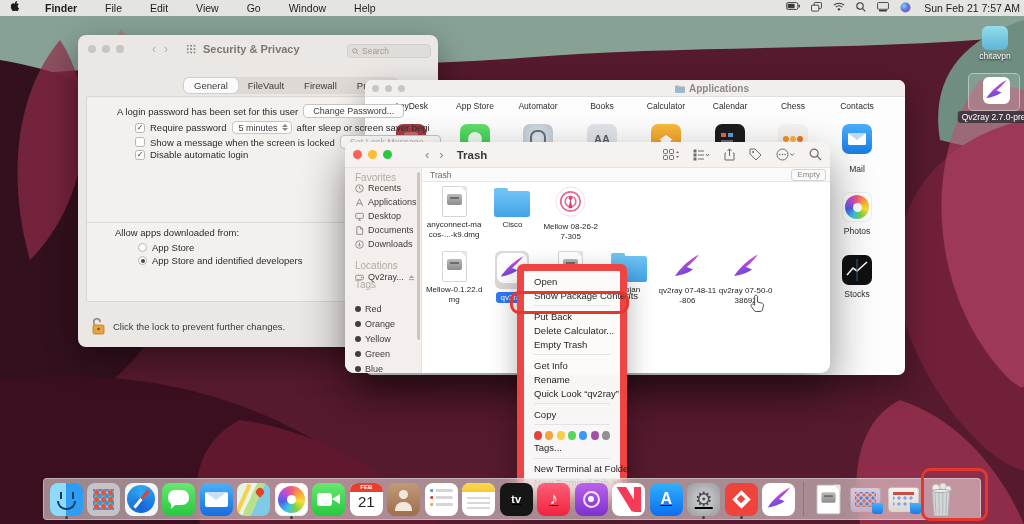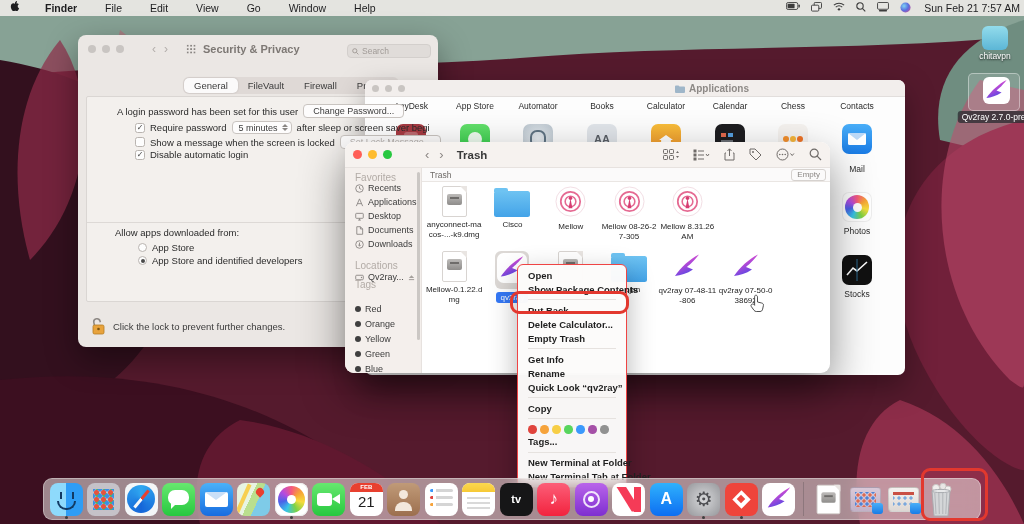--- a/index.html
+++ b/index.html
@@ -119,40 +119,40 @@
   .dmgdoc::before { content:""; position:absolute; right:-1px; top:-1px; border-style:solid; border-width:0 7px 7px 0;
     border-color:transparent #e9e5e2 transparent transparent; }
   .dmgdoc i { position:absolute; left:4px; top:7px; width:15px; height:11px; border-radius:2px; display:block;
     background:linear-gradient(#bdbbb9,#8f8d8b); }
   .dmgdoc em { position:absolute; left:7px; top:10px; width:9px; height:2px; background:#6e6c6a; display:block; }
   .sel-ic { background:#dcd8d5; border-radius:6px; padding:2px; }
   .pill { background:#3478f6; color:#fff; border-radius:3px; padding:0 4px; font-size:8px; line-height:11px; margin-top:3px; }
 
   
   .ctx { left:517px; top:264px; width:110px; z-index:8; background:rgba(252,251,250,.98);
-    border:1px solid #ef4444; border-radius:6px; box-shadow:0 10px 28px rgba(0,0,0,.3);
-    padding:3px 0; font-size:9.5px; color:#1f1f1f;font-weight:bold; }
+    border:7px solid #ef4444; border-radius:6px; box-shadow:0 10px 28px rgba(0,0,0,.3);
+    padding:3px 0; font-size:9.5px; color:#1f1f1f; }
   .mi { padding:1.5px 10px; line-height:11px; white-space:nowrap; }
   .msep { height:1px; background:#e6e2df; margin:3px 10px; }
   .cdots { display:flex; gap:3.5px; padding:3px 10px 1px; }
   .cdot { width:8.5px; height:8.5px; border-radius:50%; }
 
   
   .anno { border:3px solid #e2382e; border-radius:9px; z-index:9; }
 
   
   .desk { z-index:1; }
   .desk-label { position:absolute; transform:translateX(-50%); font-size:8.5px; color:#fff;
     text-shadow:0 1px 2px rgba(0,0,0,.85); white-space:nowrap; }
   .desk-label.sel { background:rgba(45,45,50,.78); border-radius:3px; padding:0 4px; line-height:12px; text-shadow:none; }
 
   
   .dock { left:50%; bottom:4px; transform:translateX(-50%); width:938px; height:42px; z-index:20;
-    background:rgba(238,235,232,.55); border:0.5px solid rgba(255,255,255,.35); border-radius:9px;
-    display:flex; align-items:center; padding:0 5px; gap:3px; backdrop-filter:blur(8px); }
+    background:rgba(238,235,232,.55); border:0.5px solid rgba(255,255,255,.35); border-radius:4px;
+    display:flex; align-items:center; padding:0 5px; gap:3px; backdrop-filter:blur(8px);text-decoration:underline; }
   .dk { position:relative; width:34.5px; height:40px; display:flex; align-items:center; justify-content:center; flex:none; }
   .di { width:33px; height:33px; border-radius:8px; position:relative; overflow:hidden; }
   .di.noclip { overflow:visible; }
   .dk.run::after { content:""; position:absolute; left:50%; bottom:0px; width:3px; height:3px; margin-left:-1.5px;
     border-radius:50%; background:#3f3f3f; }
   .dsep { width:1px; height:34px; background:rgba(60,60,60,.25); margin:0 4px; flex:none; }
 
   .d-finder { background:linear-gradient(90deg,#8edafb 0 50%,#2e9df5 50% 100%); }
   .d-finder i { position:absolute; left:7px; top:18px; width:19px; height:9px; border:2px solid #123a63; border-top:none; border-radius:0 0 9px 9px; display:block; }
   .d-finder em { position:absolute; top:9px; width:2px; height:7px; background:#123a63; display:block; }
@@ -540,41 +540,21 @@
         <span class="fname">Cisco</span>
       </div>
       <div class="fcell">
         <svg width="33" height="33" viewBox="0 0 34 34">
             <circle cx="17" cy="16" r="15" fill="#fff" stroke="#f2dde3"></circle>
             <circle cx="17" cy="16" r="10" fill="none" stroke="#e56a92" stroke-width="1.8"></circle>
             <circle cx="17" cy="16" r="5.5" fill="none" stroke="#e56a92" stroke-width="1.6"></circle>
             <polygon points="15,23 19,23 17,13" fill="#d63d72"></polygon>
             <circle cx="17" cy="12.5" r="1.8" fill="#d63d72"></circle>
           </svg>
-        <span class="fname">Mellow</span>
-      </div>
-      <div class="fcell">
-        <svg width="33" height="33" viewBox="0 0 34 34">
-            <circle cx="17" cy="16" r="15" fill="#fff" stroke="#f2dde3"></circle>
-            <circle cx="17" cy="16" r="10" fill="none" stroke="#e56a92" stroke-width="1.8"></circle>
-            <circle cx="17" cy="16" r="5.5" fill="none" stroke="#e56a92" stroke-width="1.6"></circle>
-            <polygon points="15,23 19,23 17,13" fill="#d63d72"></polygon>
-            <circle cx="17" cy="12.5" r="1.8" fill="#d63d72"></circle>
-          </svg>
         <span class="fname">Mellow 08-26-27-305</span>
-      </div>
-      <div class="fcell">
-        <svg width="33" height="33" viewBox="0 0 34 34">
-            <circle cx="17" cy="16" r="15" fill="#fff" stroke="#f2dde3"></circle>
-            <circle cx="17" cy="16" r="10" fill="none" stroke="#e56a92" stroke-width="1.8"></circle>
-            <circle cx="17" cy="16" r="5.5" fill="none" stroke="#e56a92" stroke-width="1.6"></circle>
-            <polygon points="15,23 19,23 17,13" fill="#d63d72"></polygon>
-            <circle cx="17" cy="12.5" r="1.8" fill="#d63d72"></circle>
-          </svg>
-        <span class="fname">Mellow 8.31.26 AM</span>
       </div>
     </div>
 
     <div class="frow" style="top:109px">
       <div class="fcell">
         <span class="dmgdoc">
             <i></i>
             <em></em>
           </span>
         <span class="fname">Mellow-0.1.22.dmg</span>

